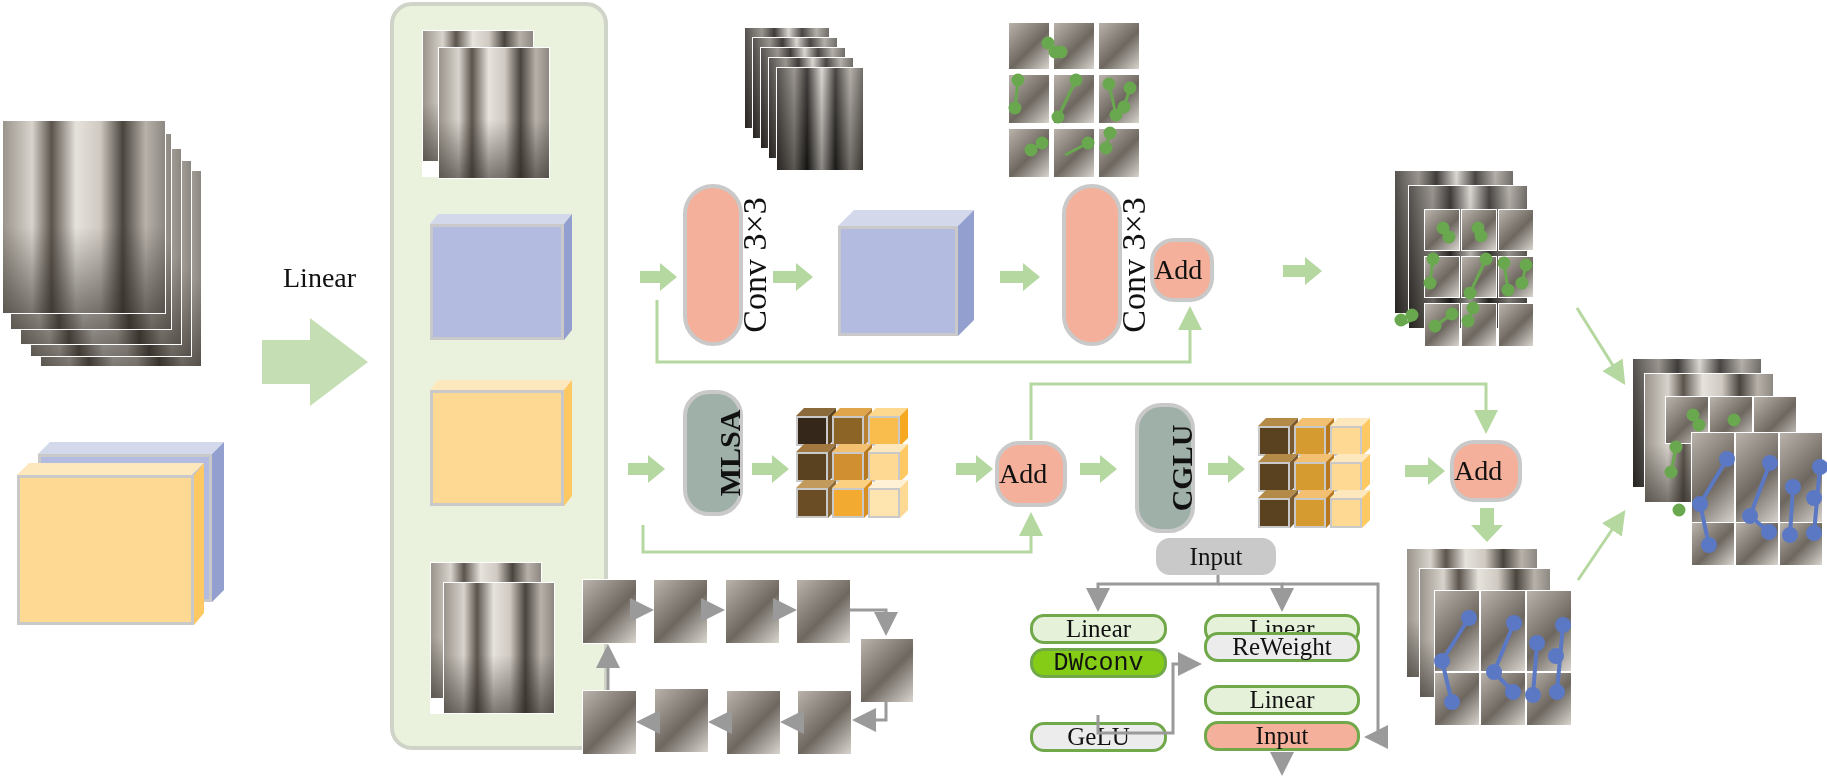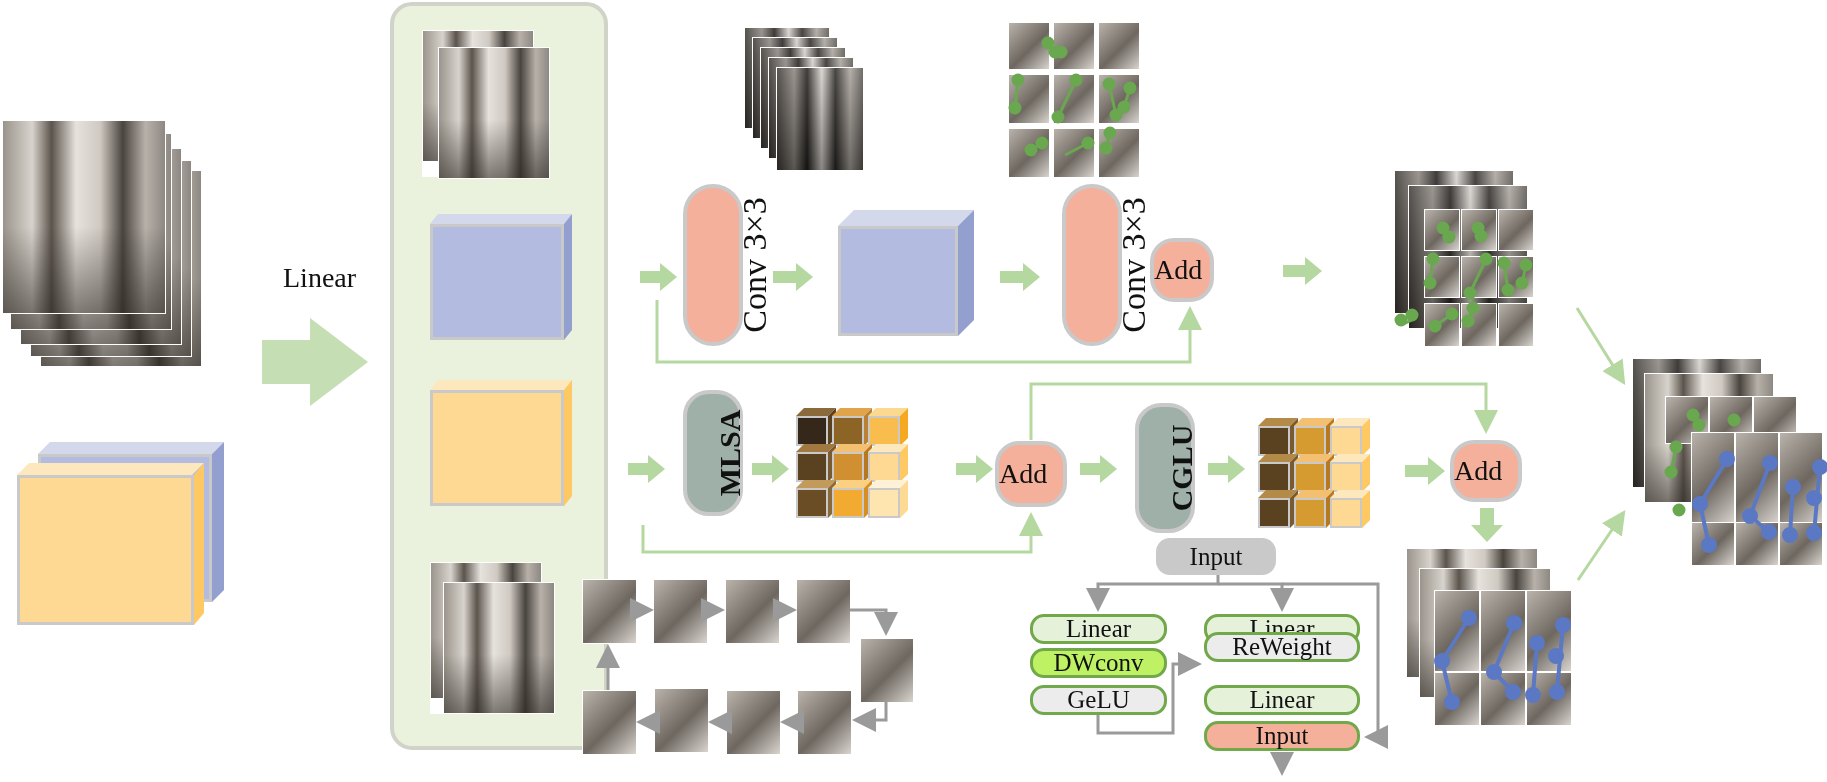--- a/index.html
+++ b/index.html
@@ -37,21 +37,21 @@
   .pill.vert { border-radius:30px; }
   .pill.vert span { transform:rotate(-90deg); white-space:nowrap; font-size:34px; }
   .pill.round { border-radius:24px; font-size:28px; }
 
   .split-label { position:absolute; left:283px; top:262px; font-size:28px; color:#111; }
 
   
   .gbox { position:absolute; height:30px; border:3px solid #70a84a; border-radius:14px;
     box-sizing:border-box; font-size:25px; display:flex; align-items:center; justify-content:center; color:#111; }
   .gbox.light { background:#e6f1da; }
-  .gbox.blue { background:#bef264; }
+  .gbox.blue { background:#84cc16;font-family:Liberation Mono, monospace; }
   .gbox.gray { background:#ececec; }
   .gbox.salmon { background:#f4b09a; }
   .inputbox { position:absolute; left:1156px; top:538px; width:120px; height:37px;
     background:#c9c9c9; border-radius:14px; font-size:25px; display:flex; align-items:center; justify-content:center; color:#111; }
 
   
   .mcube { position:absolute; width:40px; height:38px; }
   .mcube .f { position:absolute; left:0; bottom:0; width:32px; height:30px; border:2px solid #c9c9c9; box-sizing:border-box; }
   .mcube .t { position:absolute; left:0; top:0; width:40px; height:8px; clip-path:polygon(8px 0,100% 0, calc(100% - 8px) 100%, 0 100%); }
   .mcube .s { position:absolute; right:0; top:0; width:8px; height:38px; clip-path:polygon(0 8px,100% 0,100% calc(100% - 8px),0 100%); }
@@ -303,21 +303,21 @@
 <div class="inputbox">
   <span>Input</span>
 </div>
 
 <div class="gbox light" style="left:1030px;top:614px;width:137px;">
     <span>Linear</span>
   </div>
 <div class="gbox blue" style="left:1030px;top:648px;width:137px;">
     <span>DWconv</span>
   </div>
-<div class="gbox gray" style="left:1030px;top:685px;width:137px;">
+<div class="gbox gray" style="left:1030px;top:722px;width:137px;">
     <span>GeLU</span>
   </div>
 
 <div class="gbox light" style="left:1204px;top:614px;width:156px;">
     <span>Linear</span>
   </div>
 <div class="gbox gray" style="left:1204px;top:632px;width:156px;">
     <span>ReWeight</span>
   </div>
 <div class="gbox light" style="left:1204px;top:685px;width:156px;">

